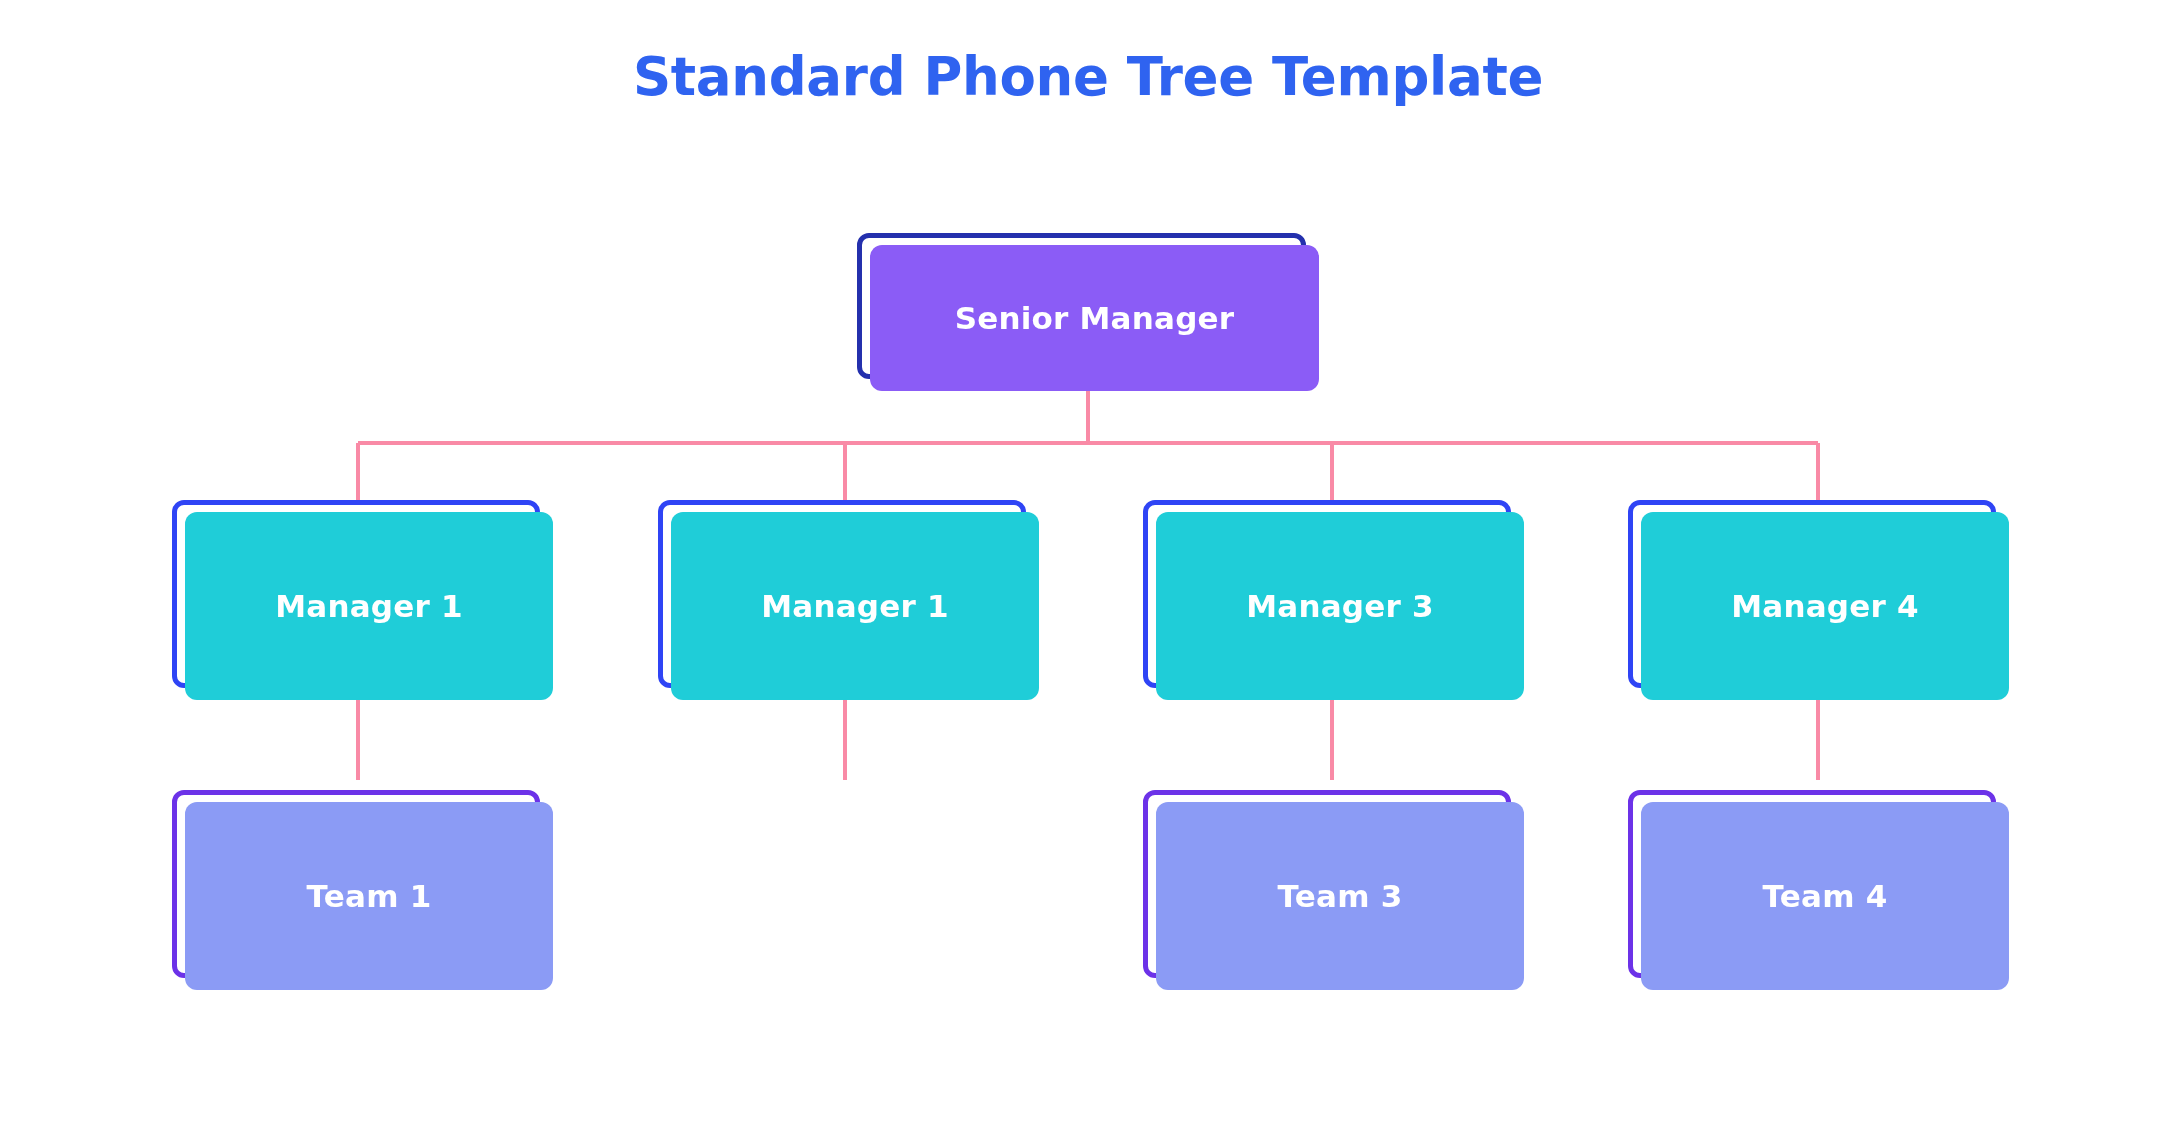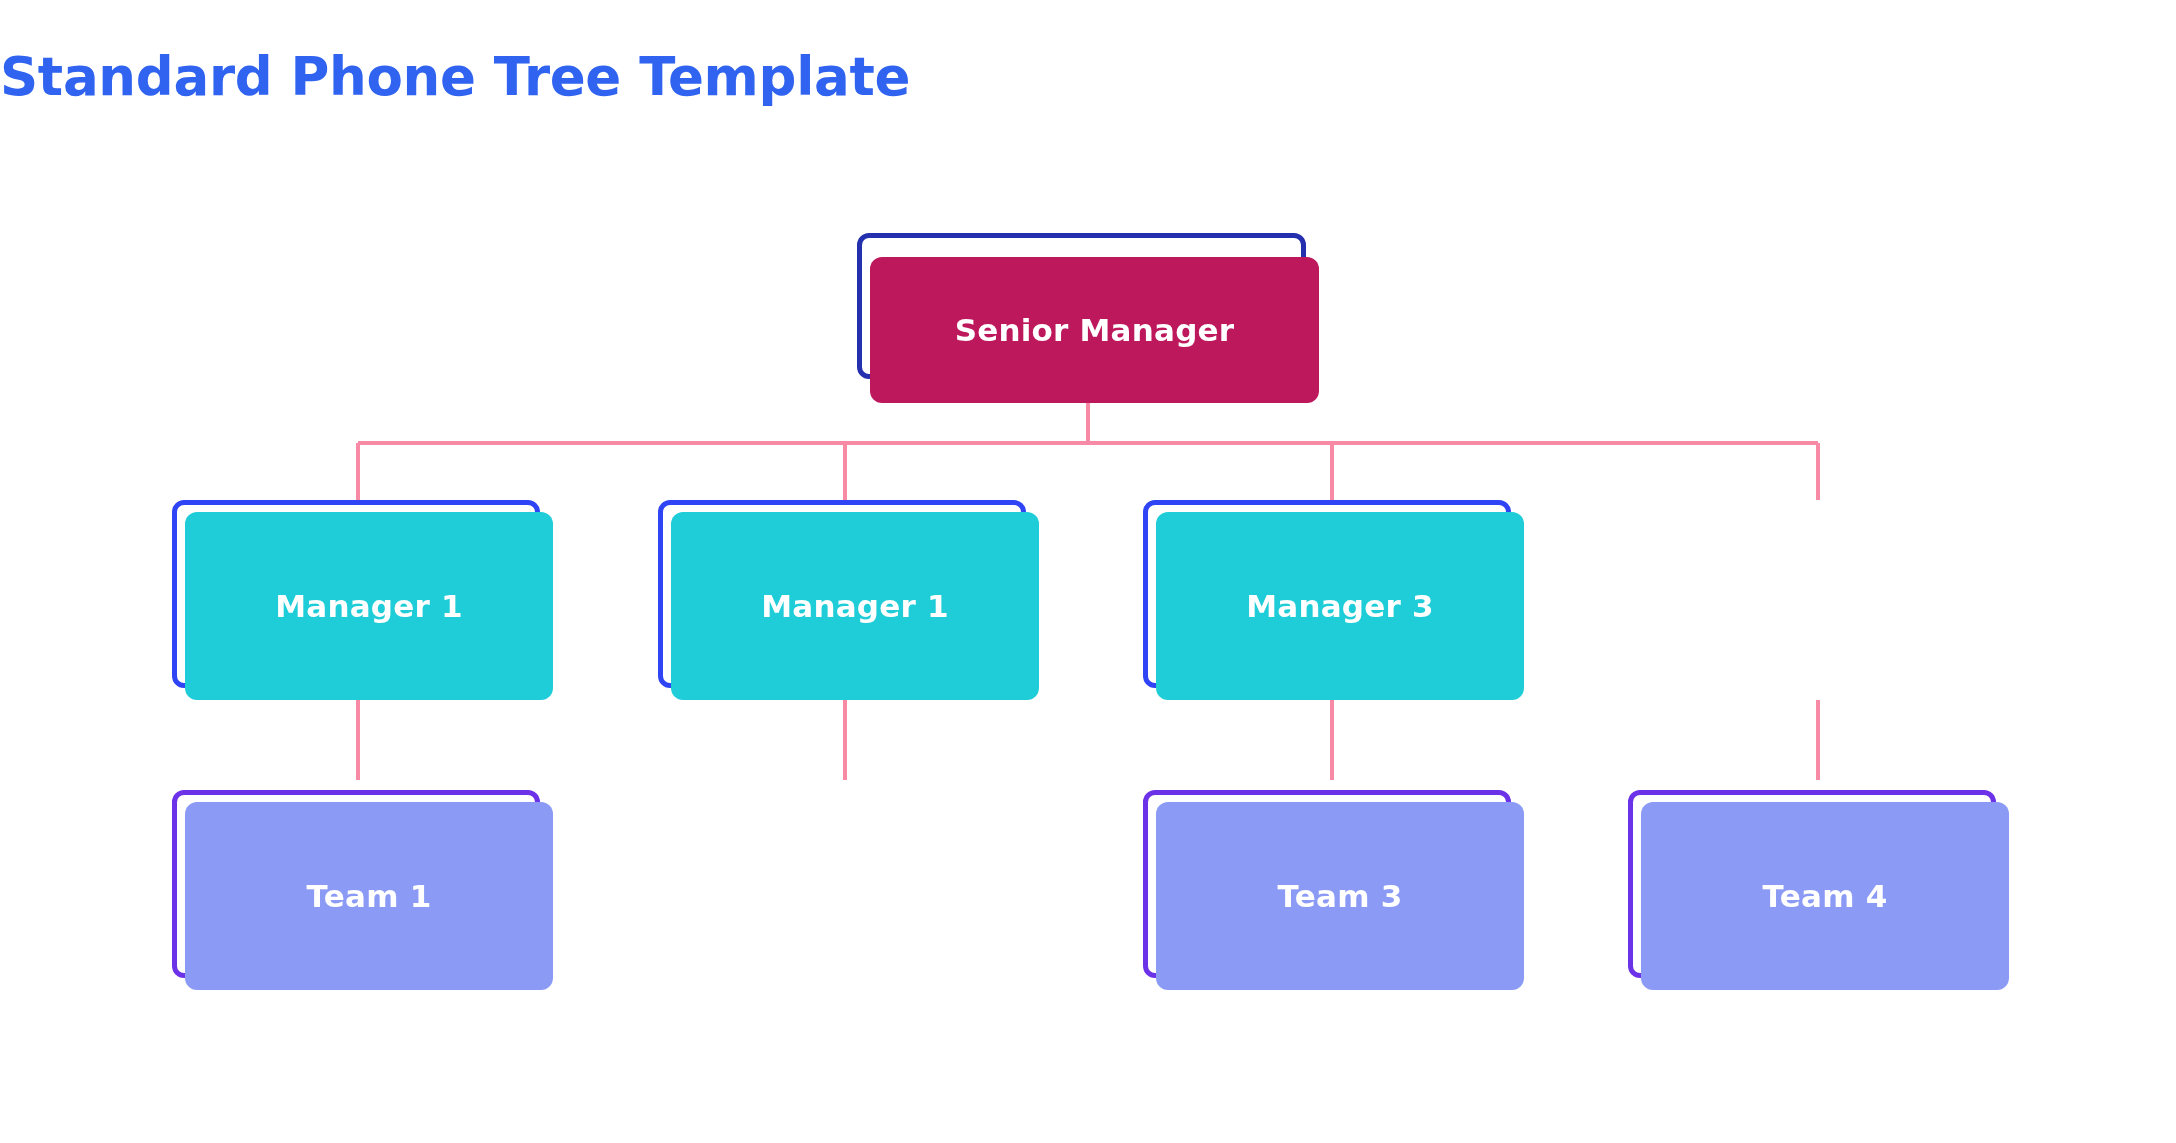--- a/index.html
+++ b/index.html
@@ -17,20 +17,21 @@
     background: #ffffff;
     overflow: hidden;
   }
 
   
   #chart-title {
     position: absolute;
     left: 0;
     top: 46px;
     width: 2176px;
+    text-align: center;
     font-family: "DejaVu Sans", "Liberation Sans", sans-serif;
     font-size: 53px;
     font-weight: bold;
     letter-spacing: -0.3px;
     color: #2f63f0;
     white-space: nowrap;
   }
 
   
   #connector-layer {
@@ -86,22 +87,21 @@
   .node.root .node-outline {
     width: 449px;
     height: 146px;
     border-color: #2430ad;
   }
   .node.root .node-fill {
     left: 13px;
     top: 12px;
     width: 449px;
     height: 146px;
-    background: #be185d;
-    margin-top: 12px;
+    background: #8b5cf6;
   }
 
   
   .node.manager {
     top: 500px;
     width: 381px;
     height: 200px;
     padding-left: 38px;
   }
   .node.manager .node-outline {
@@ -190,20 +190,26 @@
     </div>
   </div>
 
   <div class="node manager col-2">
     <div class="node-outline"></div>
     <div class="node-fill">
       <span class="node-label">Manager 3</span>
     </div>
   </div>
 
+  <div class="node manager col-3">
+    <div class="node-outline"></div>
+    <div class="node-fill">
+      <span class="node-label">Manager 4</span>
+    </div>
+  </div>
 
   <div class="node team col-0">
     <div class="node-outline"></div>
     <div class="node-fill">
       <span class="node-label">Team 1</span>
     </div>
   </div>
 
 
   <div class="node team col-2">

